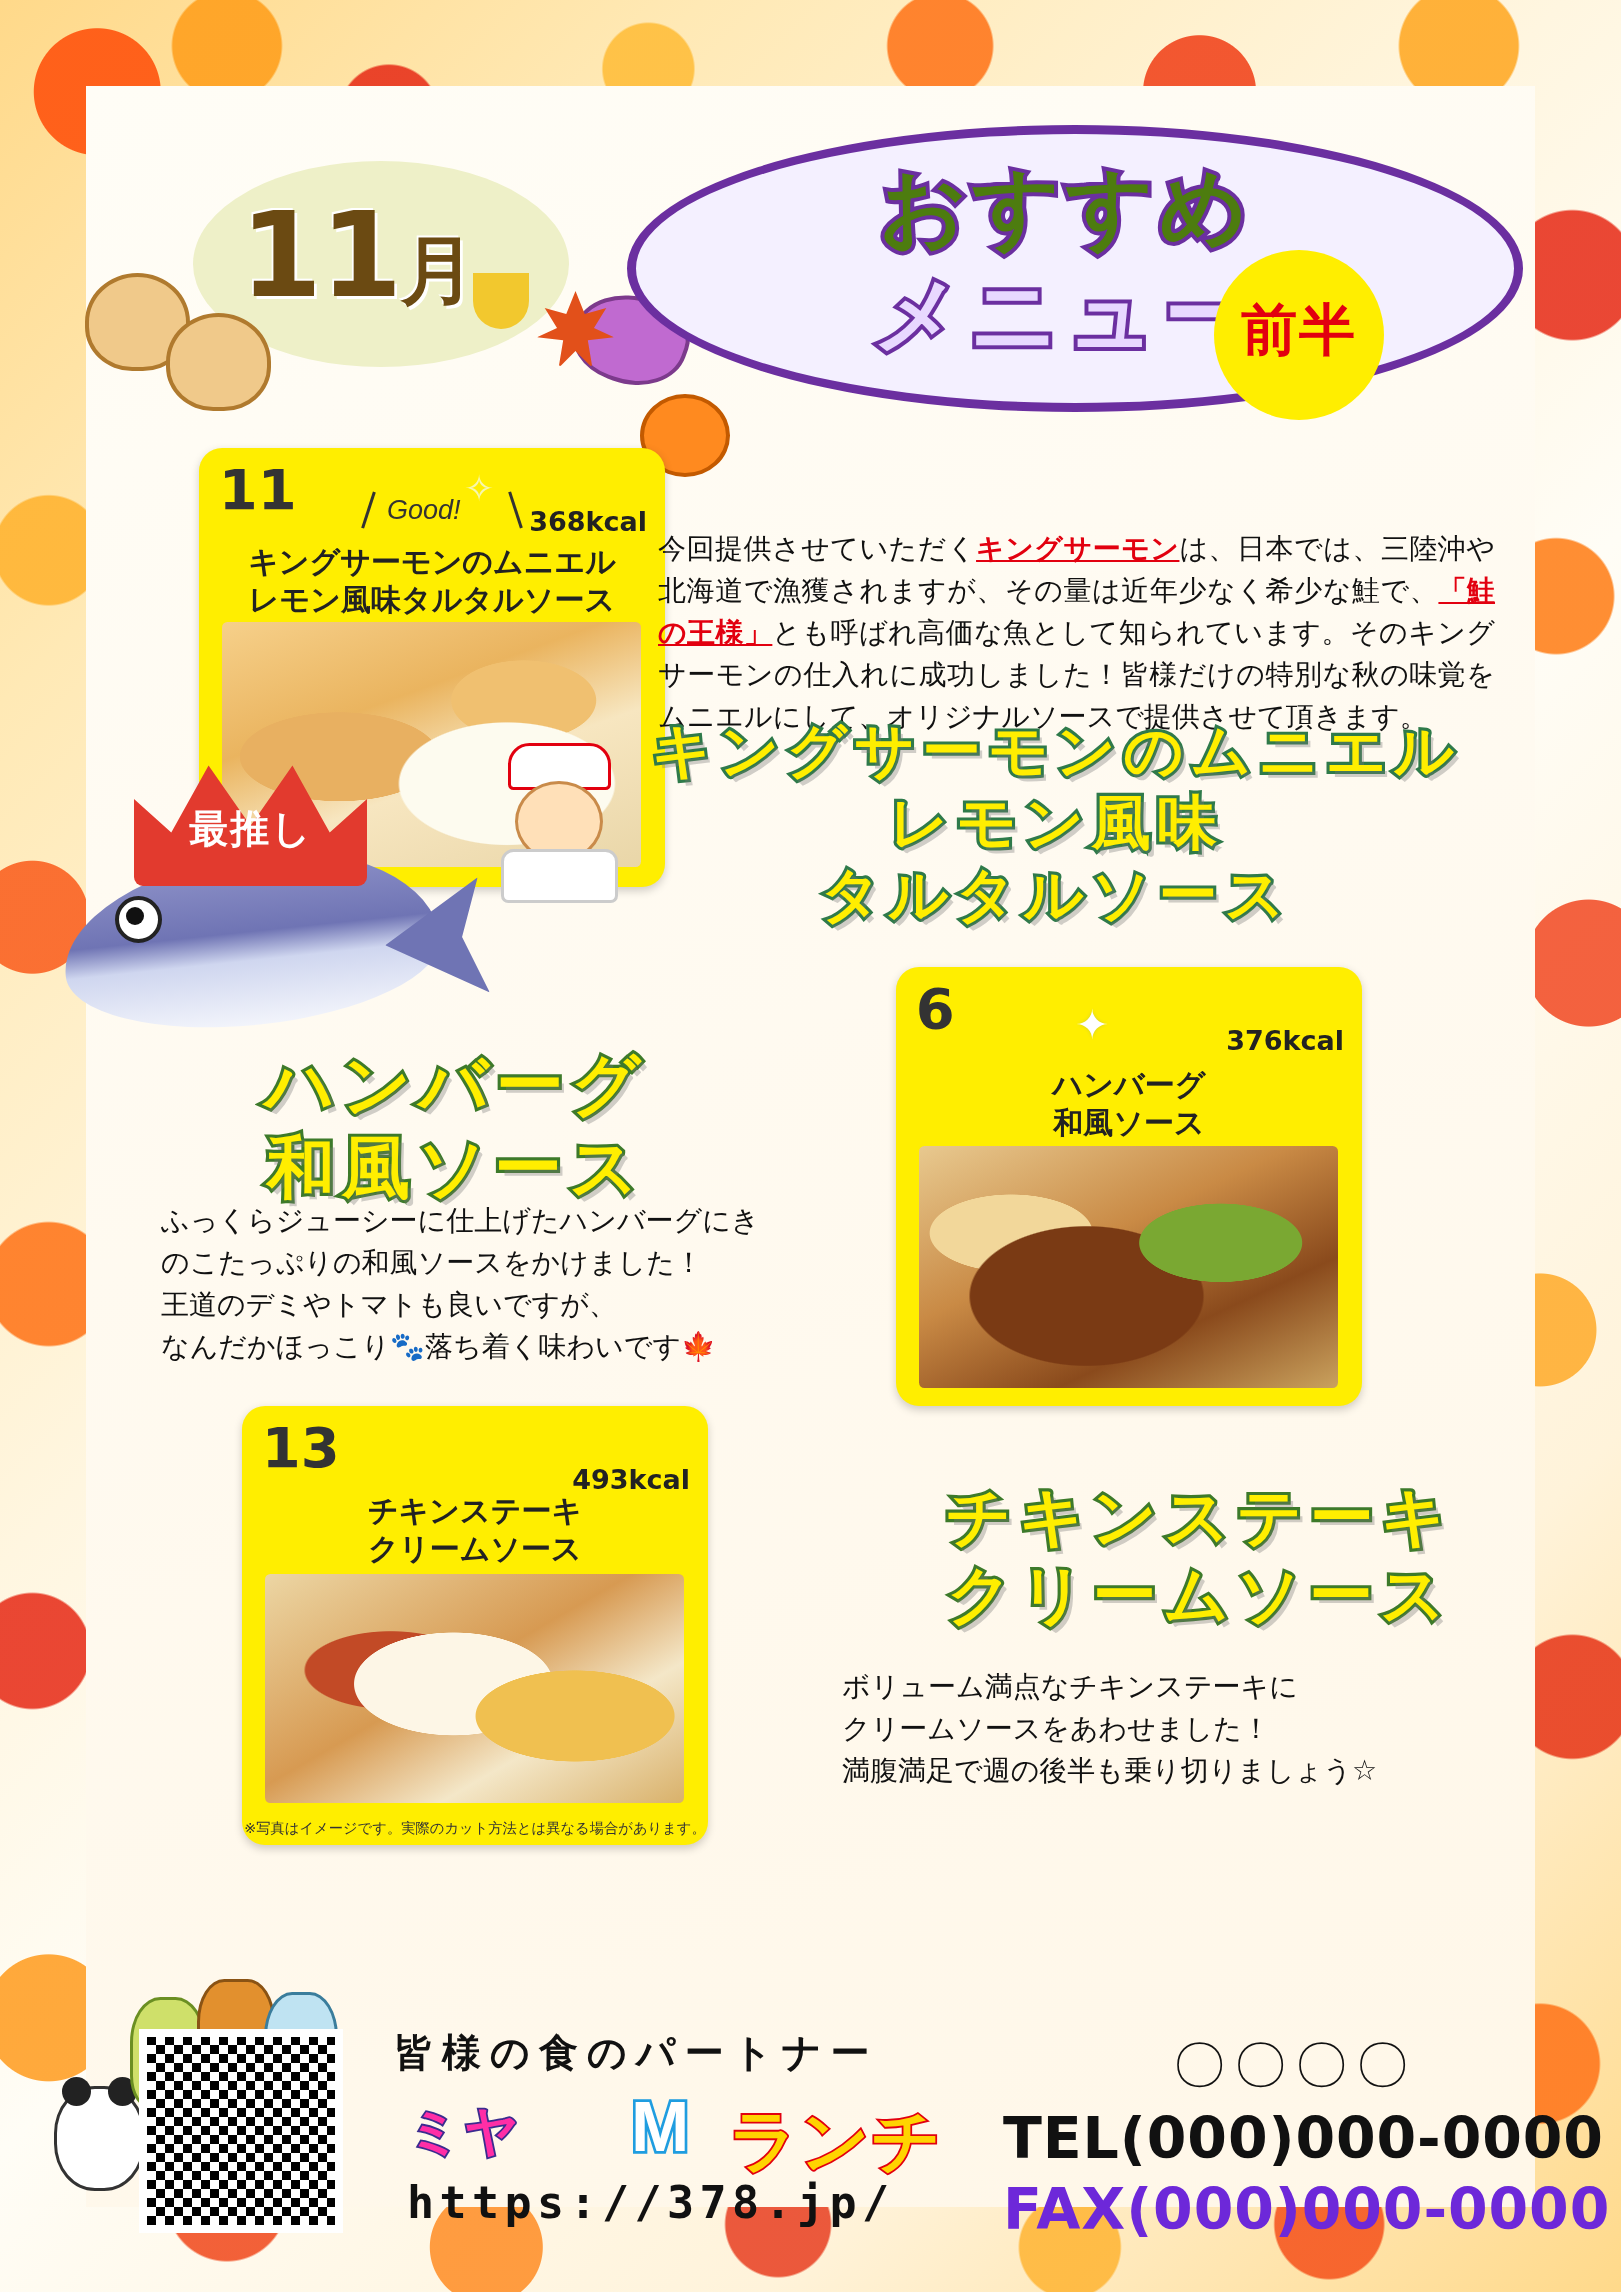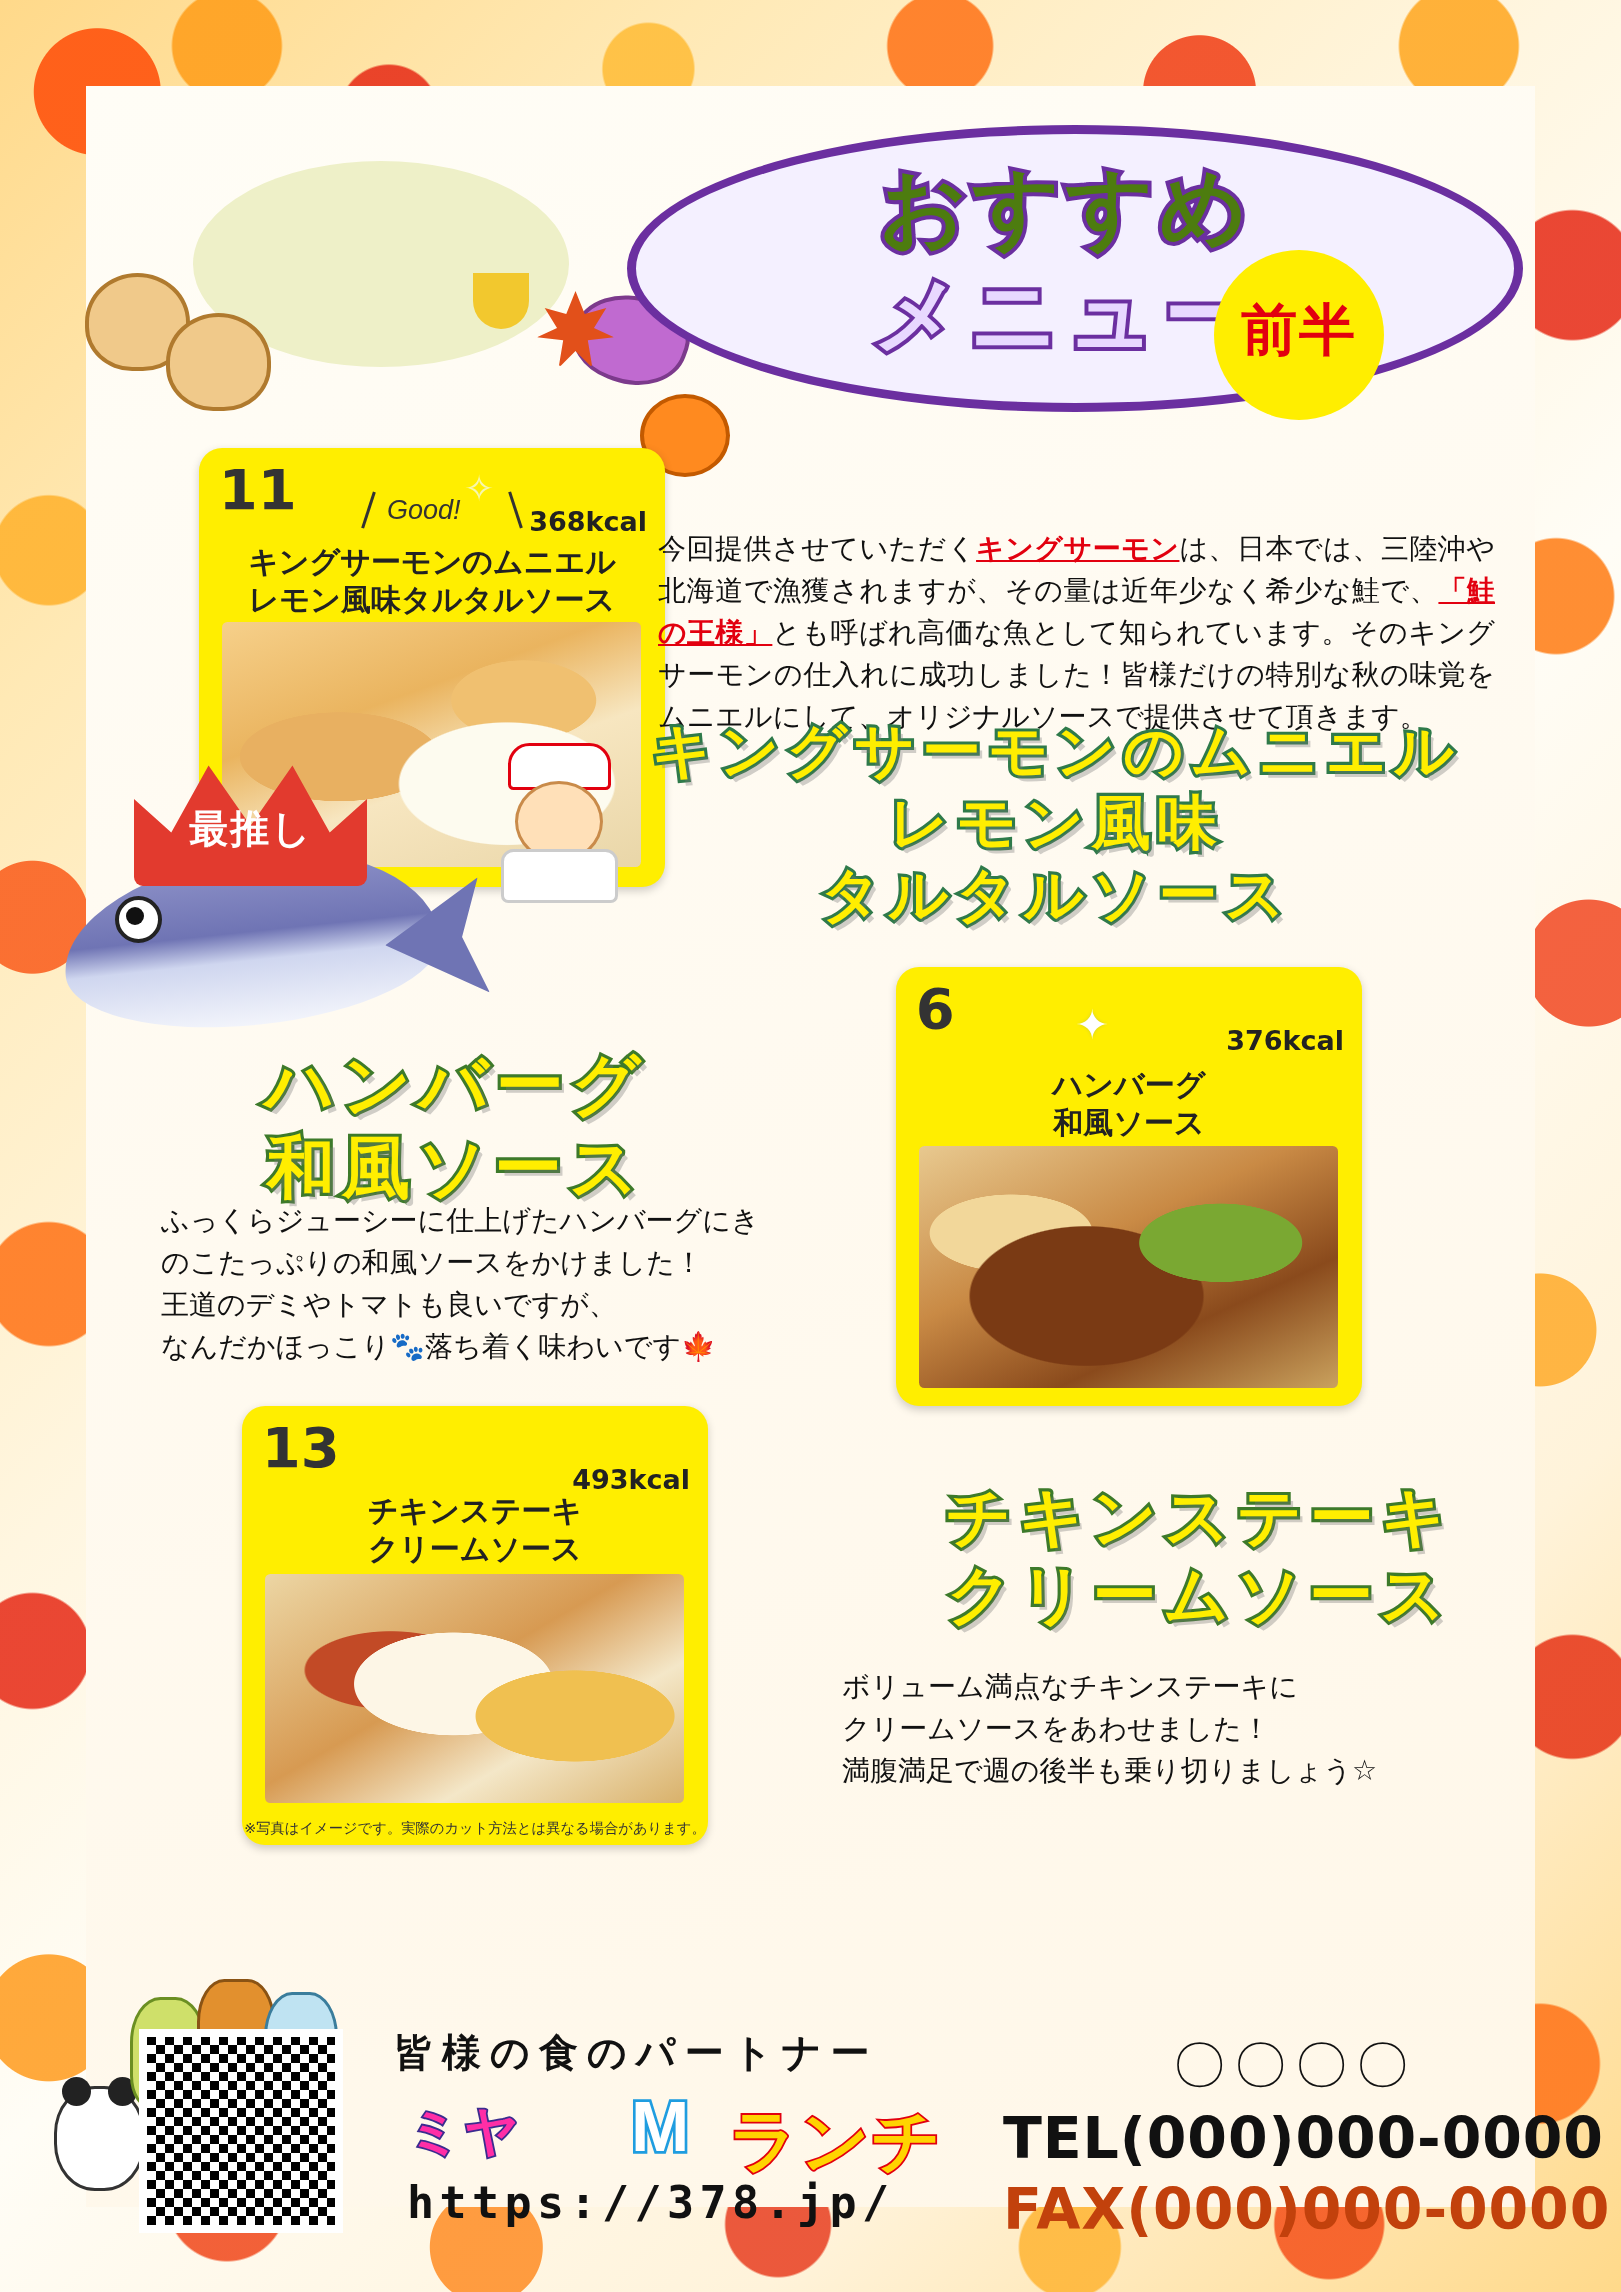--- a/index.html
+++ b/index.html
@@ -223,21 +223,21 @@
     font-family:"DejaVu Sans Mono",monospace;
   }
   .circles{
     position:absolute;left:1173px;top:2031px;font-size:52px;letter-spacing:9px;color:#111;
   }
   .tel{
     position:absolute;left:1003px;top:2105px;font-size:57px;font-weight:bold;color:#111;
     font-family:"DejaVu Sans",sans-serif;letter-spacing:0.9px;
   }
   .fax{
-    position:absolute;left:1003px;top:2176px;font-size:57px;font-weight:bold;color:#c2410c;
+    position:absolute;left:1003px;top:2176px;font-size:57px;font-weight:bold;color:#6d28d9;
     font-family:"DejaVu Sans",sans-serif;letter-spacing:0.9px;
   }
   .mascots{position:absolute;left:54px;top:1961px;width:269px;height:269px;}
   .m-panda{position:absolute;left:0;top:125px;width:85px;height:99px;background:#fff;border:3.6px solid #333;border-radius:45%;}
   .m-panda:before{content:"";position:absolute;left:5.4px;top:-12.5px;width:29px;height:29px;border-radius:50%;background:#222;}
   .m-panda:after{content:"";position:absolute;right:5.4px;top:-12.5px;width:29px;height:29px;border-radius:50%;background:#222;}
   .m-a{position:absolute;left:76px;top:36px;width:70px;height:107px;background:#cfe06a;border:3.6px solid #6b8f22;border-radius:40% 40% 30% 30%;}
   .m-b{position:absolute;left:143px;top:18px;width:72px;height:116px;background:#e2902e;border:3.6px solid #8a5314;border-radius:35% 35% 28% 28%;}
   .m-c{position:absolute;left:210px;top:31px;width:68px;height:112px;background:#bfe3f2;border:3.6px solid #3a7d9c;border-radius:38% 38% 30% 30%;}
 </style>
@@ -253,20 +253,23 @@
   <div class="header-wrap">
     <div class="month-badge"></div>
 
     <div class="chestnut" style="left:85px;top:166px;width:97px;height:90px;background:#f0c98a;border:4.5px solid #b07a2e;"></div>
     <div class="chestnut" style="left:166px;top:206px;width:97px;height:90px;background:#f0c98a;border:4.5px solid #b07a2e;"></div>
     <div class="chestnut" style="left:573px;top:188px;width:107px;height:81px;background:#c06ad0;border:4.5px solid #7c3a8c;border-radius:60% 40% 55% 45%;transform:rotate(20deg);"></div>
     <div class="chestnut" style="left:640px;top:287px;width:82px;height:75px;background:#ff8a1f;border:4.5px solid #c35a00;border-radius:50%;"></div>
     <div class="chestnut" style="left:537px;top:184px;width:77px;height:77px;background:#e2501a;clip-path:polygon(50% 0,62% 30%,90% 22%,74% 48%,100% 60%,66% 64%,72% 100%,50% 78%,28% 100%,34% 64%,0 60%,26% 48%,10% 22%,38% 30%);"></div>
     <div class="chestnut" style="left:473px;top:166px;width:56px;height:56px;background:#f2c82e;border-radius:0 0 60% 60%;"></div>
 
+    <div class="month-text">
+      <span>11</span><span class="month-unit">月</span>
+    </div>
 
     <div class="ellipse"></div>
     <div class="osusume">おすすめ</div>
     <div class="menu-word">メニュー</div>
     <div class="zenhan-circle"></div>
     <div class="zenhan-text">前半</div>
   </div>
 
   <div class="card" style="left:199px;top:448px;width:466px;height:439px;">
     <div class="num">11</div>

